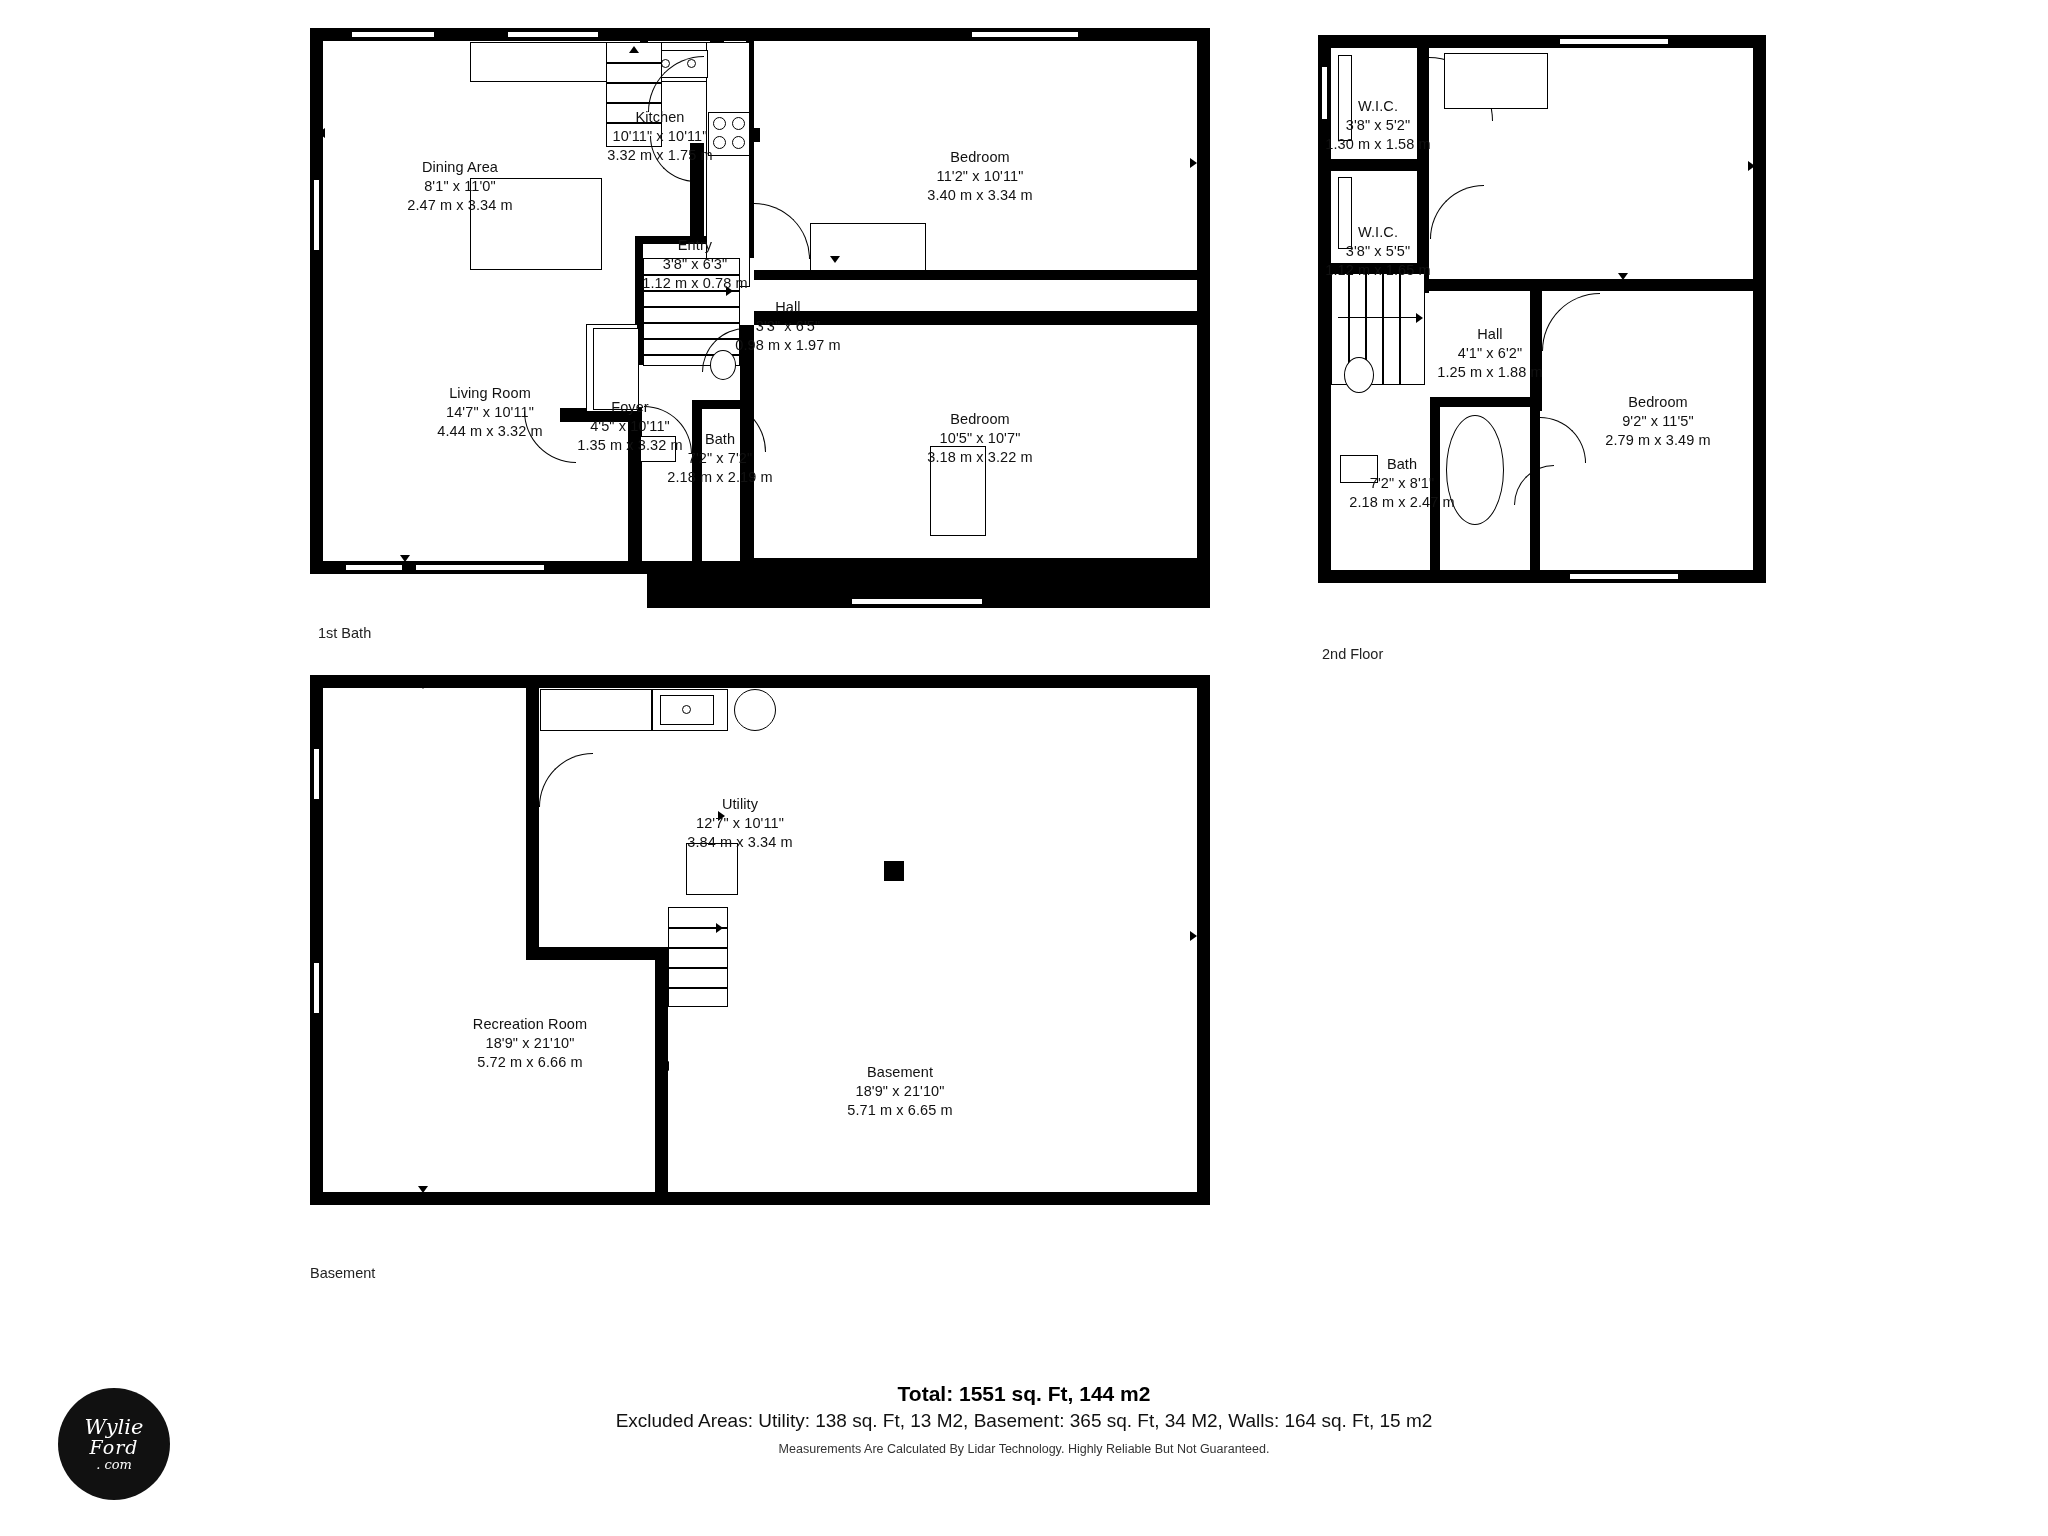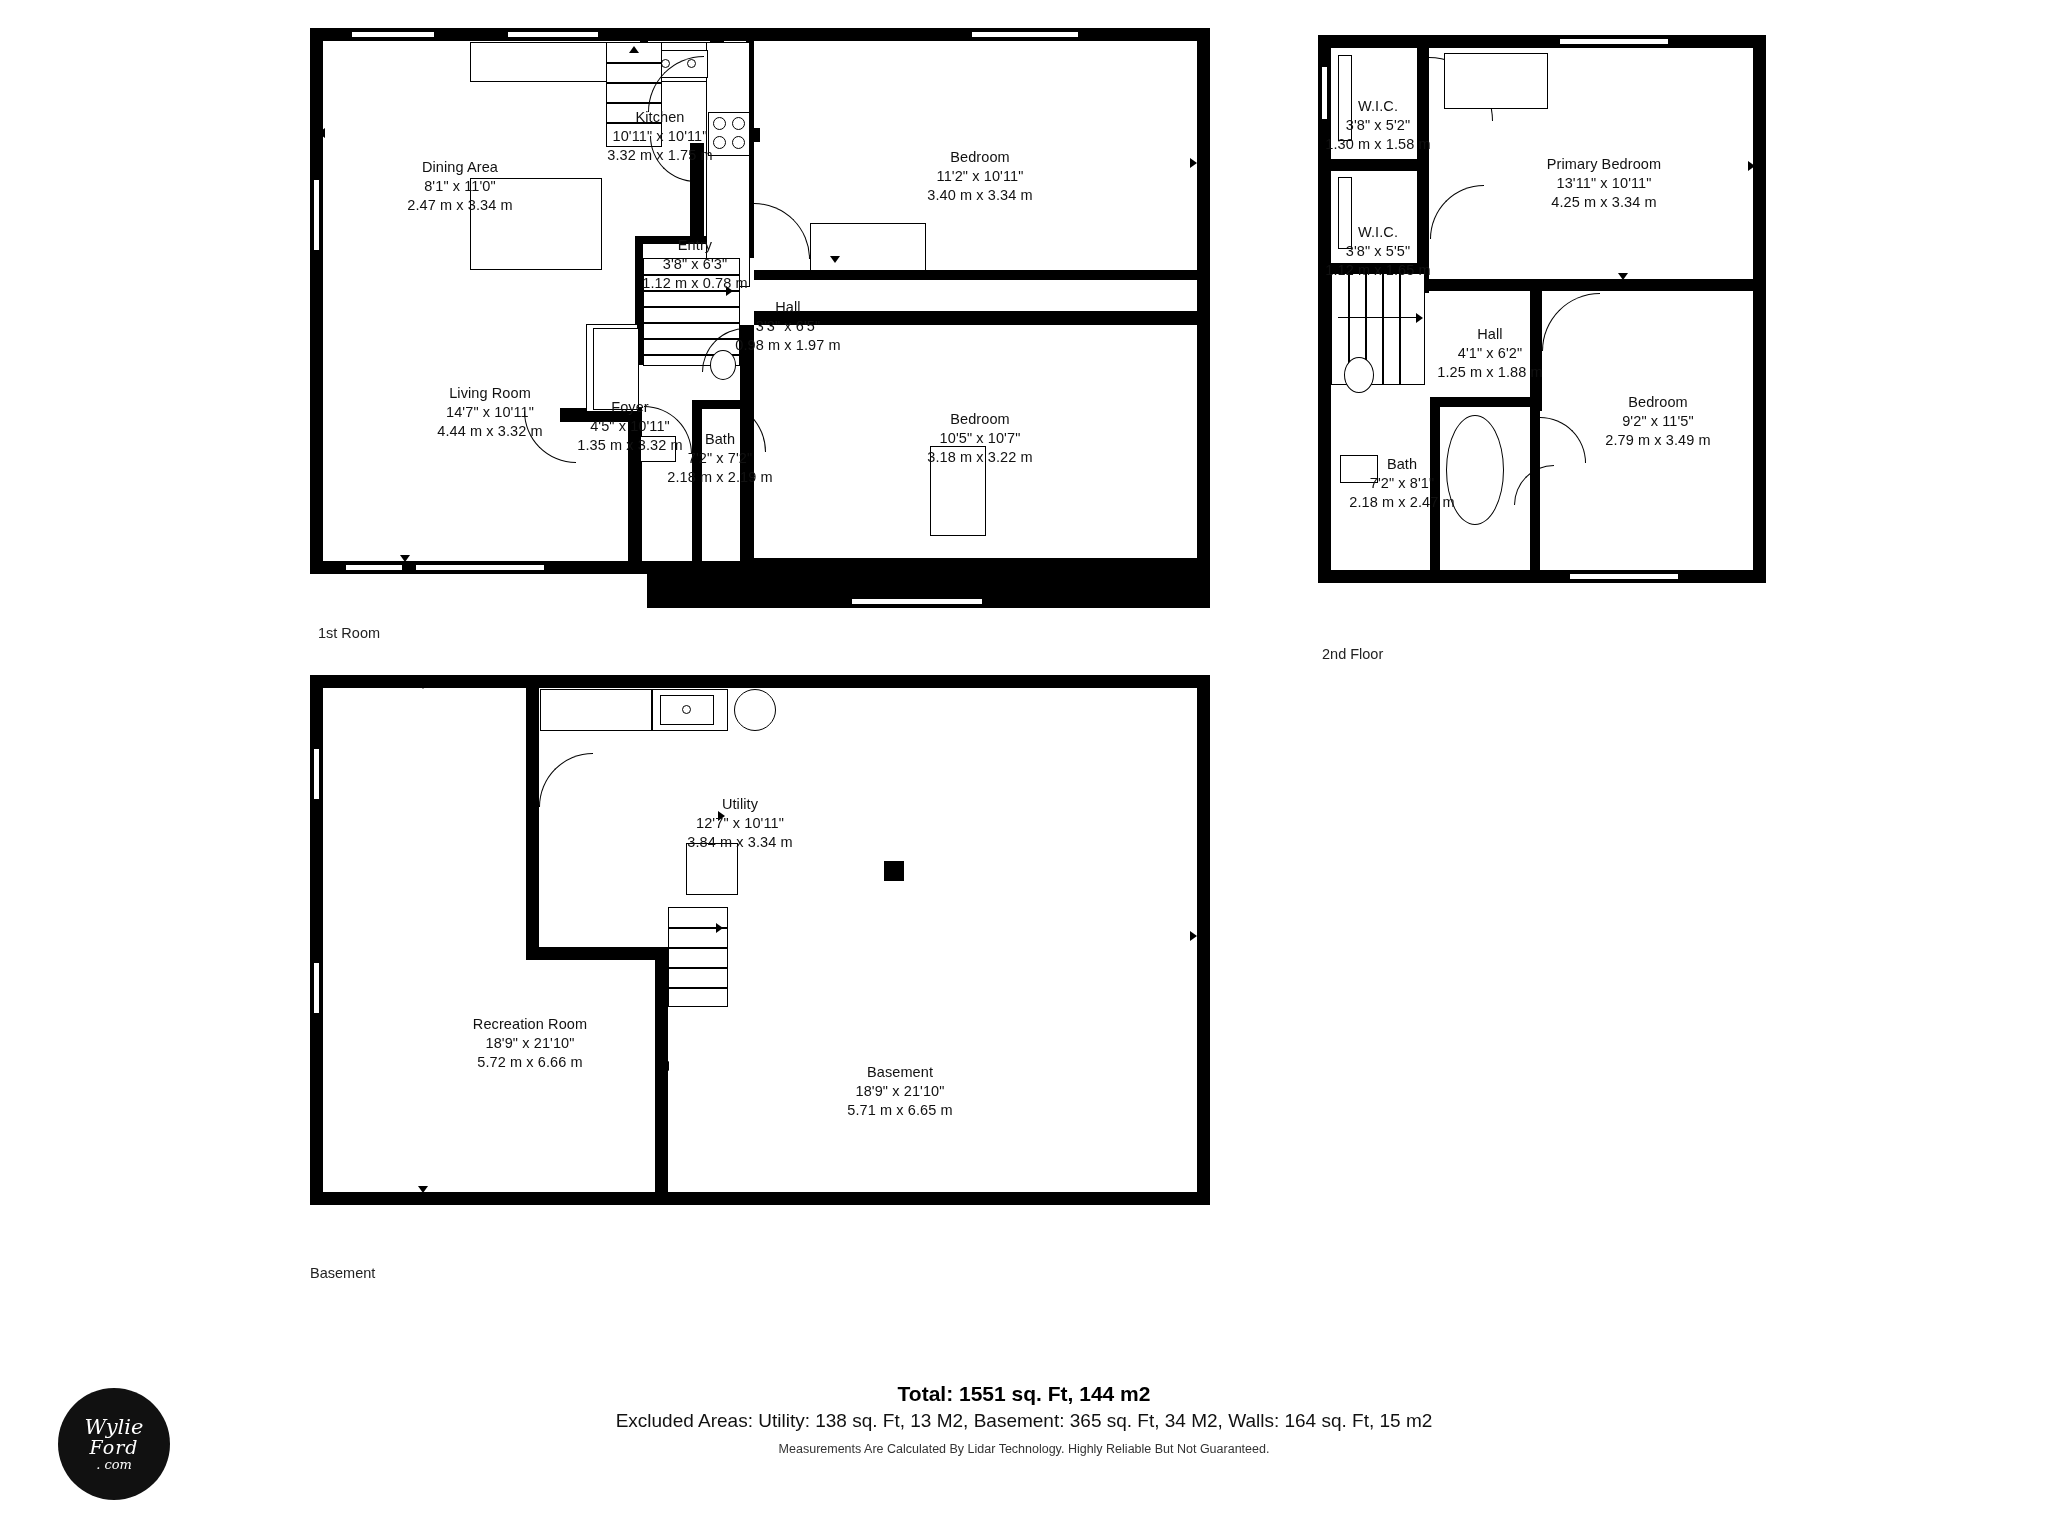--- a/index.html
+++ b/index.html
@@ -283,21 +283,21 @@
       <span class="nm">Bath</span>
       <span class="d1">7'2" x 7'2"</span>
       <span class="d2">2.18 m x 2.19 m</span>
     </div>
     <div class="room-label" style="left:570px; top:382px; width:200px;">
       <span class="nm">Bedroom</span>
       <span class="d1">10'5" x 10'7"</span>
       <span class="d2">3.18 m x 3.22 m</span>
     </div>
   </div>
-  <div class="floor-caption" style="left:318px; top:625px;">1st Room</div>
+  <div class="floor-caption" style="left:318px; top:625px;">1st Bath</div>
 
   <div class="plan" style="left:1318px; top:35px; width:448px; height:548px;">
     <div class="wall" style="left:0; top:0; width:448px; height:13px;"></div>
     <div class="wall" style="left:0; top:0; width:13px; height:548px;"></div>
     <div class="wall" style="left:435px; top:0; width:13px; height:548px;"></div>
     <div class="wall" style="left:0; top:535px; width:448px; height:13px;"></div>
 
     <div class="win" style="left:240px; top:2px; width:112px; height:9px;"></div>
     <div class="win" style="left:250px; top:537px; width:112px; height:9px;"></div>
     <div class="win" style="left:2px; top:30px; width:9px; height:56px;"></div>
@@ -338,25 +338,20 @@
     <div class="room-label" style="left:-30px; top:62px; width:180px;">
       <span class="nm">W.I.C.</span>
       <span class="d1">3'8" x 5'2"</span>
       <span class="d2">1.30 m x 1.58 m</span>
     </div>
     <div class="room-label" style="left:-30px; top:188px; width:180px;">
       <span class="nm">W.I.C.</span>
       <span class="d1">3'8" x 5'5"</span>
       <span class="d2">1.12 m x 1.65 m</span>
     </div>
-    <div class="room-label" style="left:176px; top:120px; width:220px;">
-      <span class="nm">Primary Bedroom</span>
-      <span class="d1">13'11" x 10'11"</span>
-      <span class="d2">4.25 m x 3.34 m</span>
-    </div>
     <div class="room-label" style="left:72px; top:290px; width:200px;">
       <span class="nm">Hall</span>
       <span class="d1">4'1" x 6'2"</span>
       <span class="d2">1.25 m x 1.88 m</span>
     </div>
     <div class="room-label" style="left:230px; top:358px; width:220px;">
       <span class="nm">Bedroom</span>
       <span class="d1">9'2" x 11'5"</span>
       <span class="d2">2.79 m x 3.49 m</span>
     </div>

